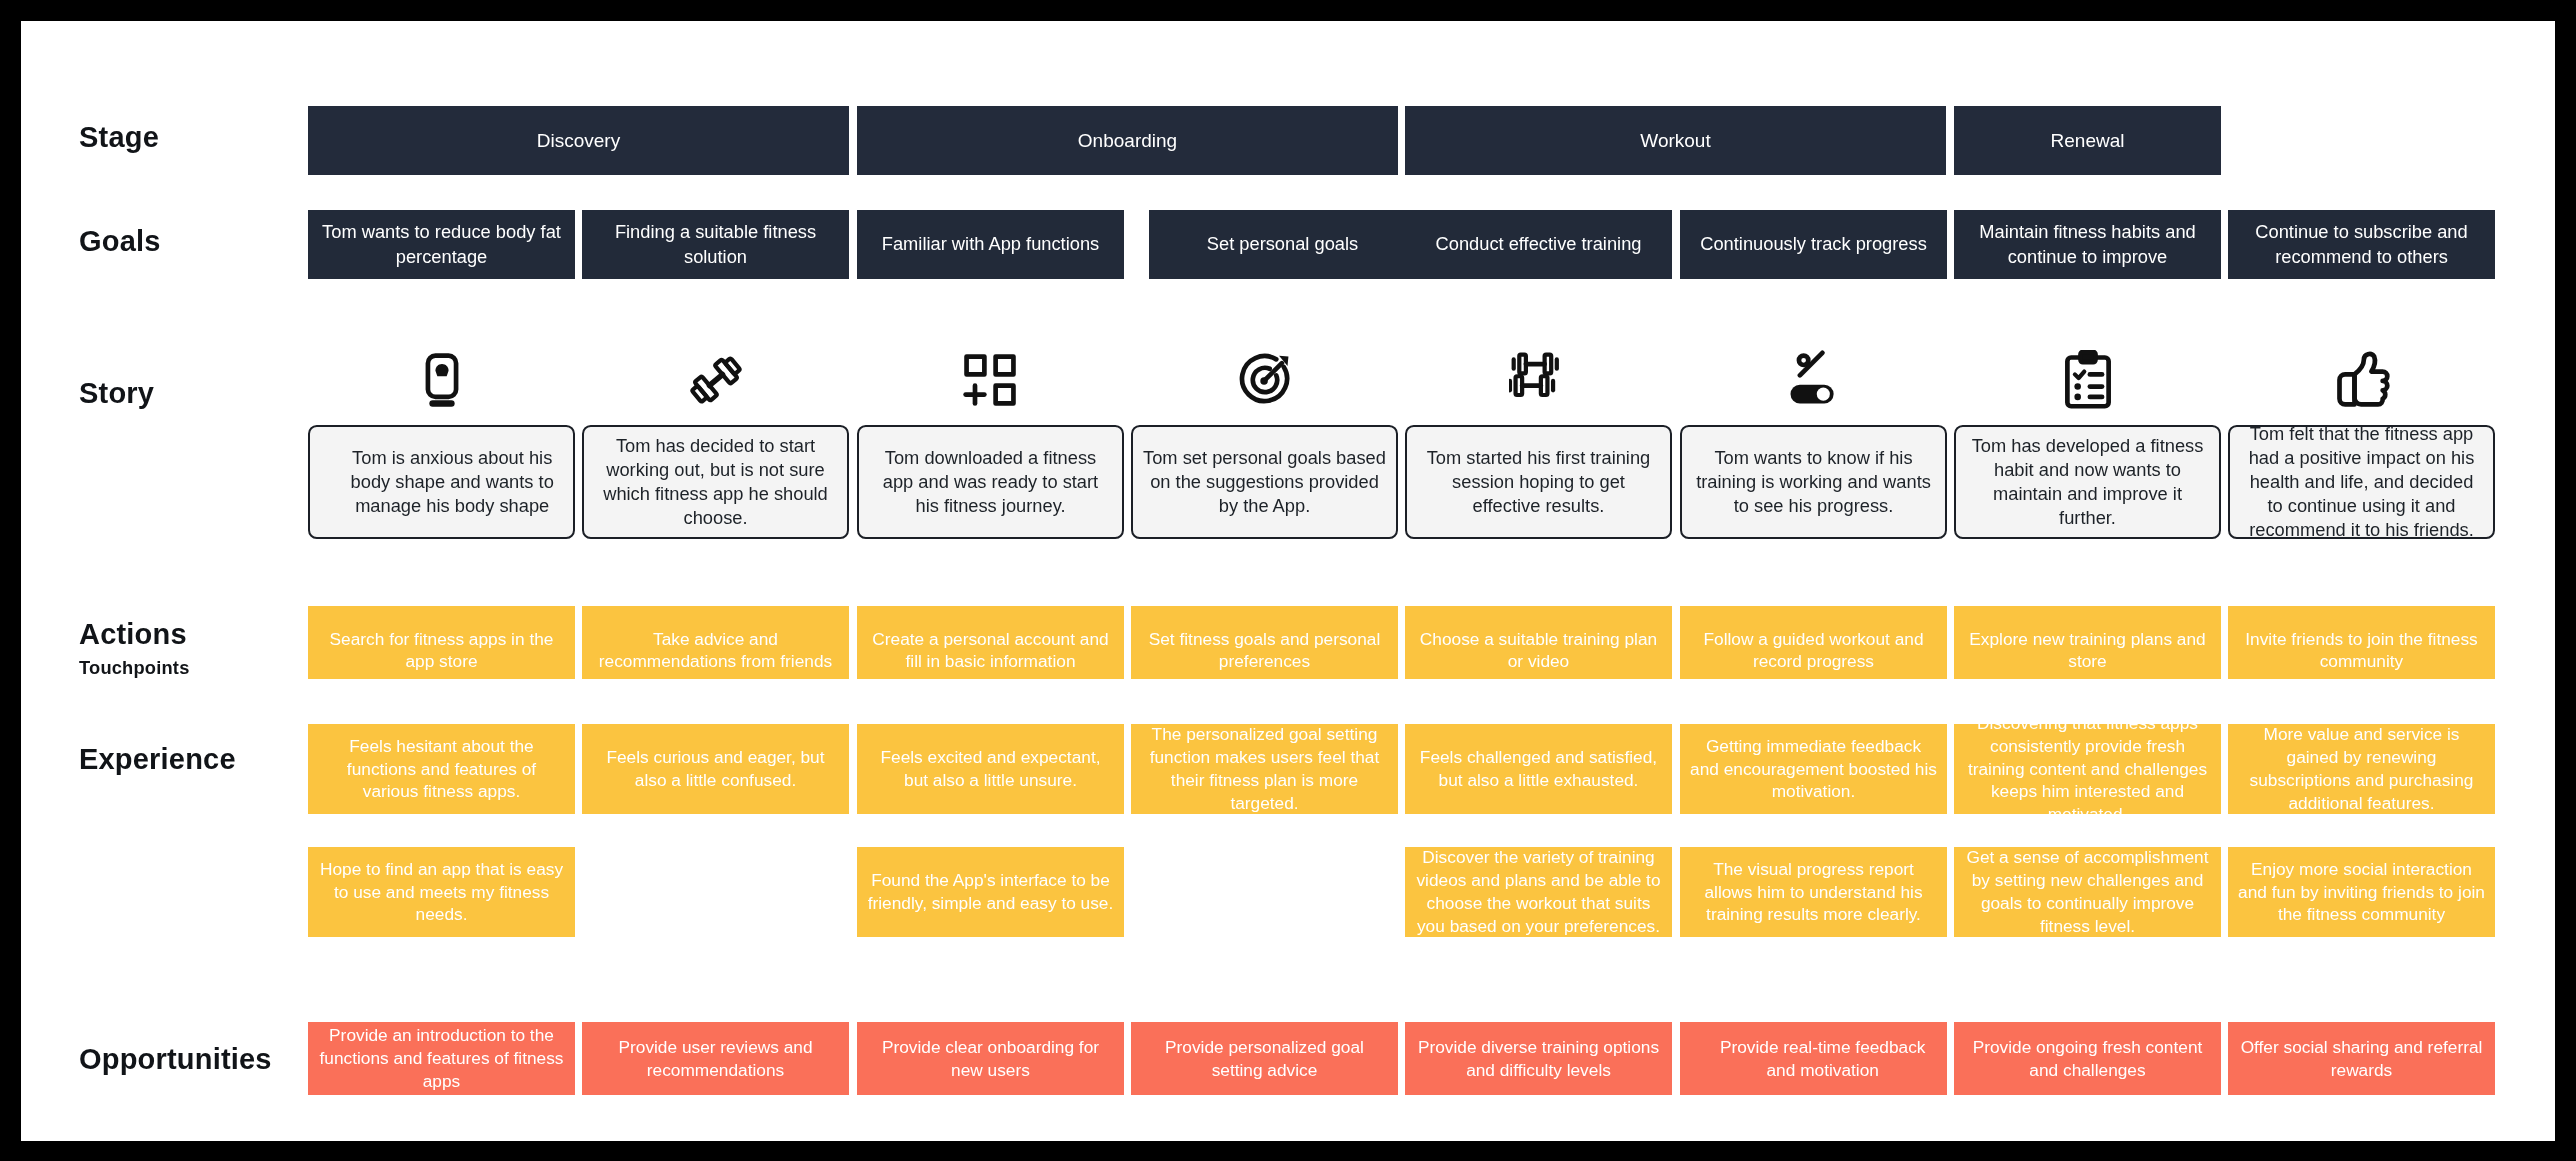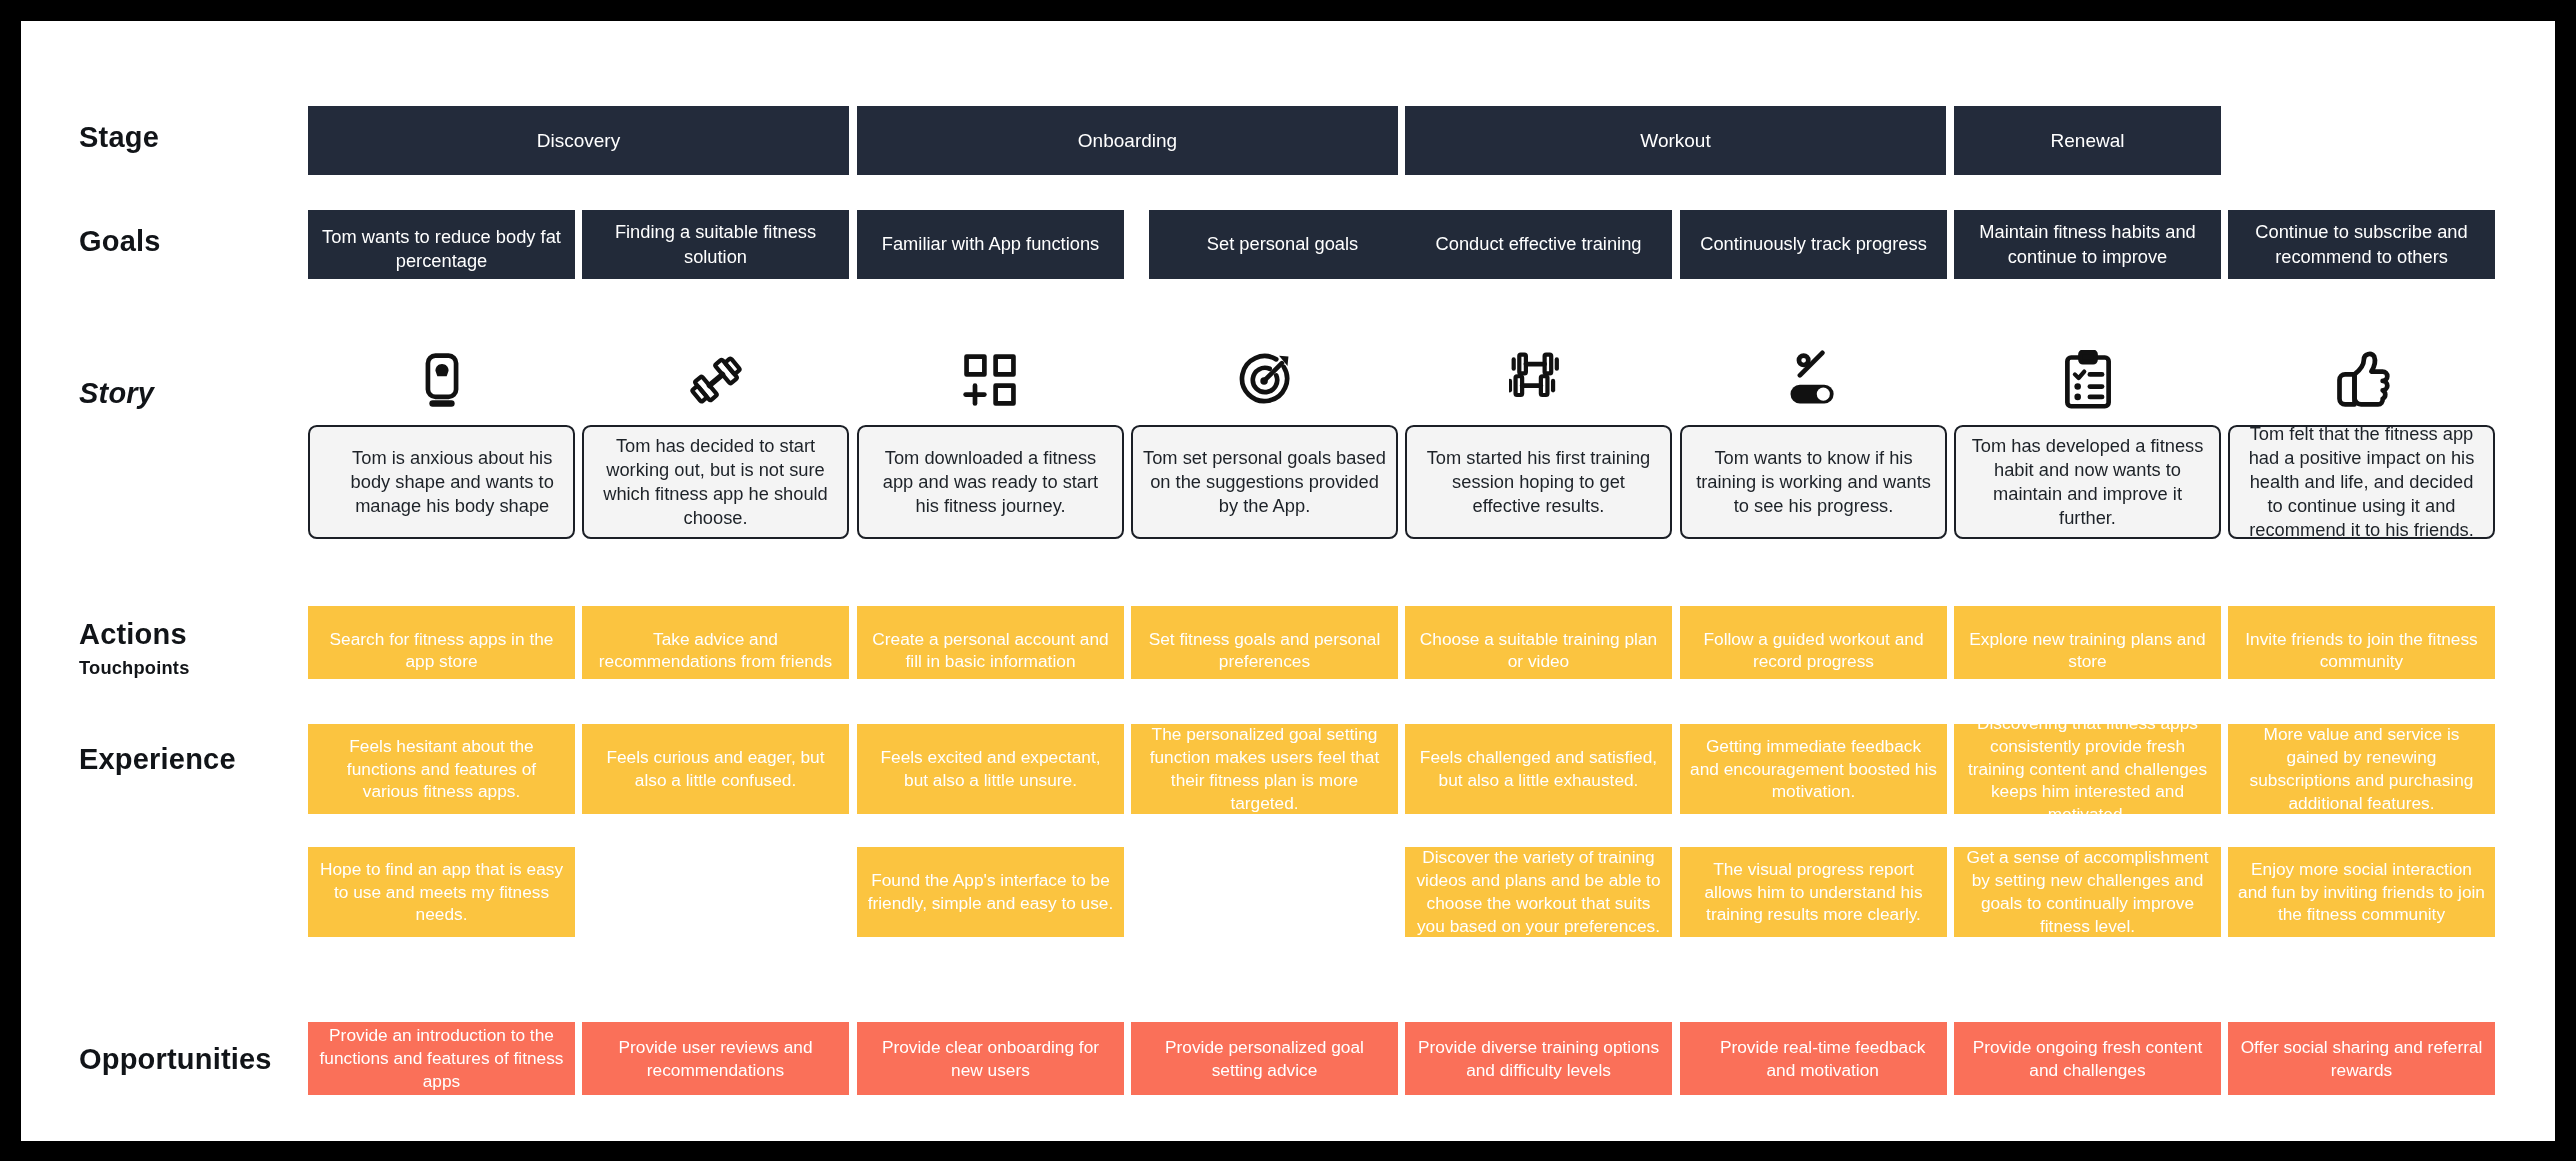--- a/index.html
+++ b/index.html
@@ -101,21 +101,21 @@
 
 <div id="canvas">
   <div class="grid" id="grid">
 
     <div class="row-label" style="top:100px;">
       <span class="main">Stage</span>
     </div>
     <div class="row-label" style="top:204px;">
       <span class="main">Goals</span>
     </div>
-    <div class="row-label" style="top:356px;font-style:italic;">
+    <div class="row-label" style="top:356px;">
       <span class="main">Story</span>
     </div>
     <div class="row-label" style="top:597px;">
       <span class="main">Actions</span>
       <span class="sub">Touchpoints</span>
     </div>
     <div class="row-label" style="top:722px;">
       <span class="main">Experience</span>
     </div>
     <div class="row-label" style="top:1022px;">
@@ -127,21 +127,21 @@
       </div>
       <div class="cell stage-cell" style="left: 836px; top: 85px; width: 541px;">
         <span>Onboarding</span>
       </div>
       <div class="cell stage-cell" style="left: 1384px; top: 85px; width: 541px;">
         <span>Workout</span>
       </div>
       <div class="cell stage-cell" style="left: 1933px; top: 85px; width: 267px;">
         <span>Renewal</span>
       </div>
-      <div class="cell goal-cell" style="left: 287px; top: 189px; width: 267px; align-items: flex-end;">
+      <div class="cell goal-cell" style="left: 287px; top: 189px; width: 267px;">
         <span>Tom wants to reduce body fat percentage</span>
       </div>
       <div class="cell goal-cell" style="left: 561px; top: 189px; width: 267px;">
         <span>Finding a suitable fitness solution</span>
       </div>
       <div class="cell goal-cell" style="left: 836px; top: 189px; width: 267px;">
         <span>Familiar with App functions</span>
       </div>
       <div class="cell goal-cell" style="left: 1110px; top: 189px; width: 267px; margin-left: 18px;">
         <span>Set personal goals</span>

